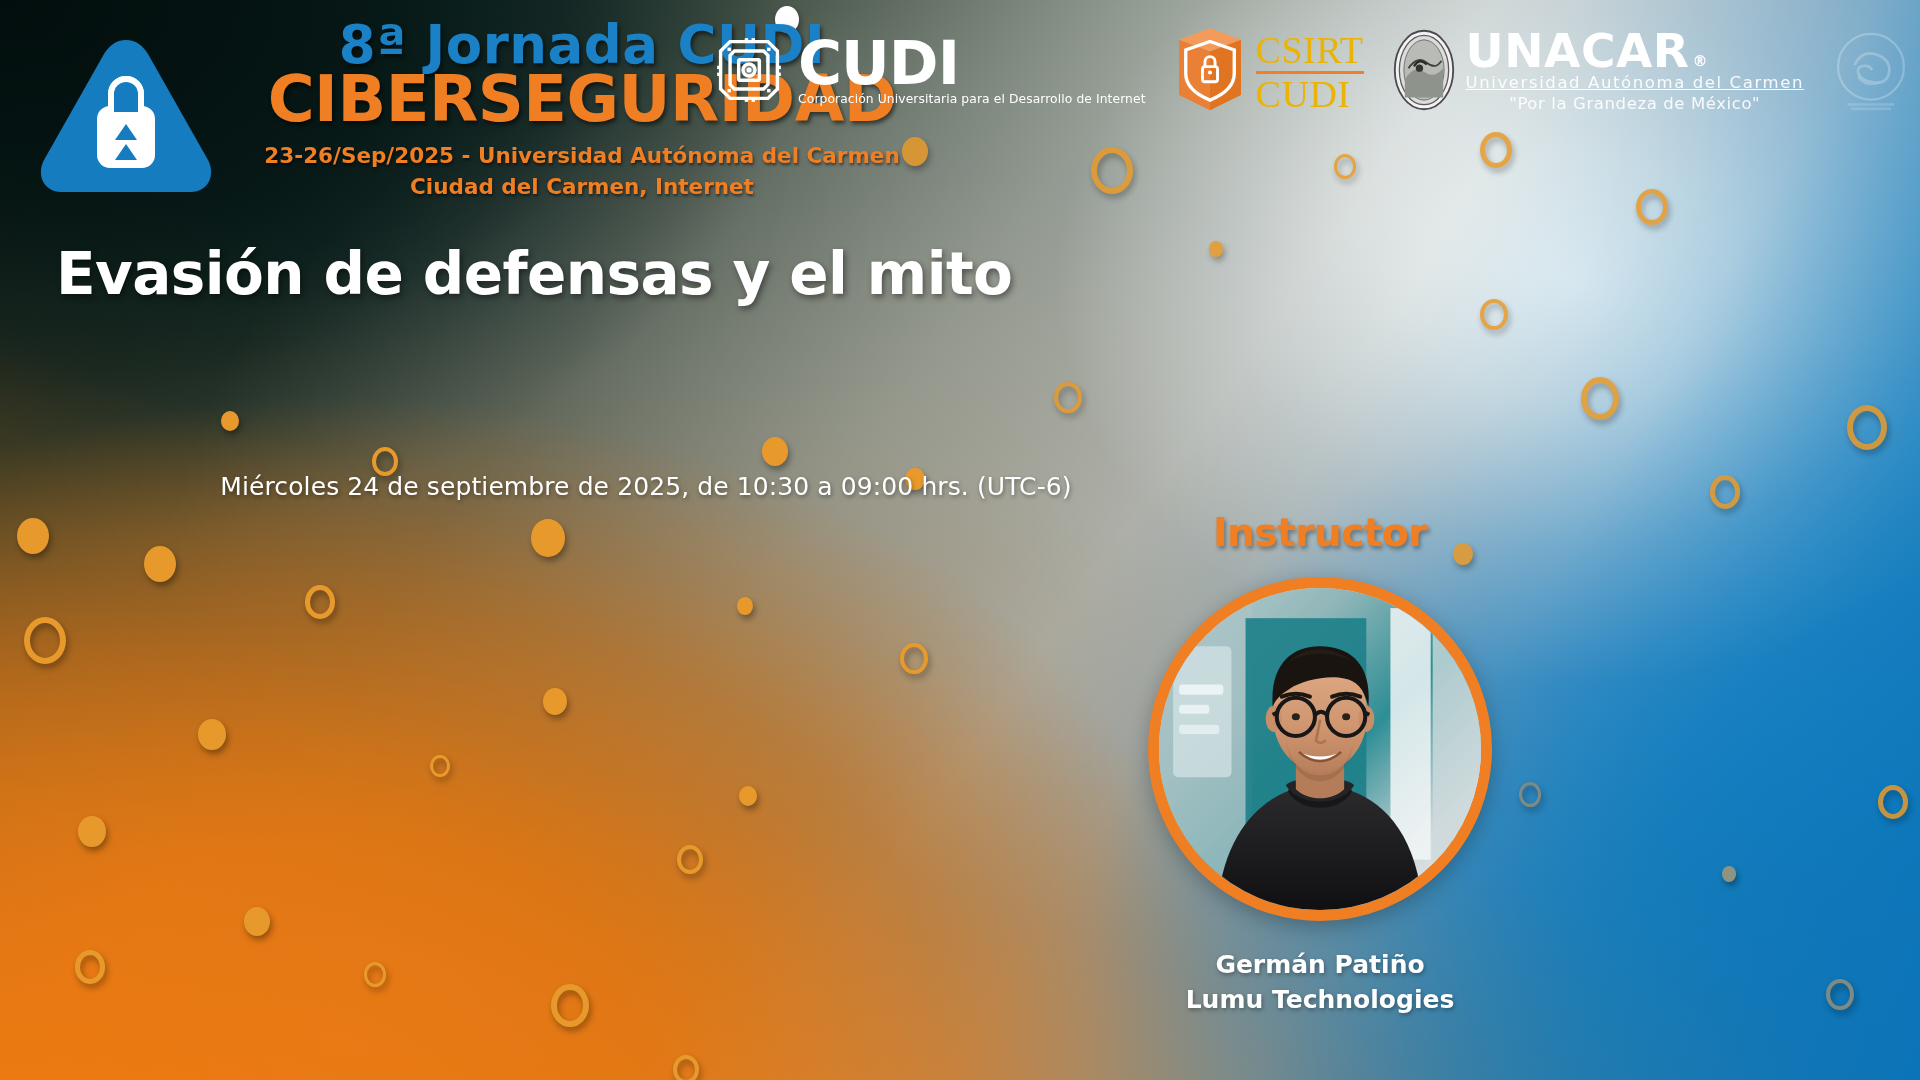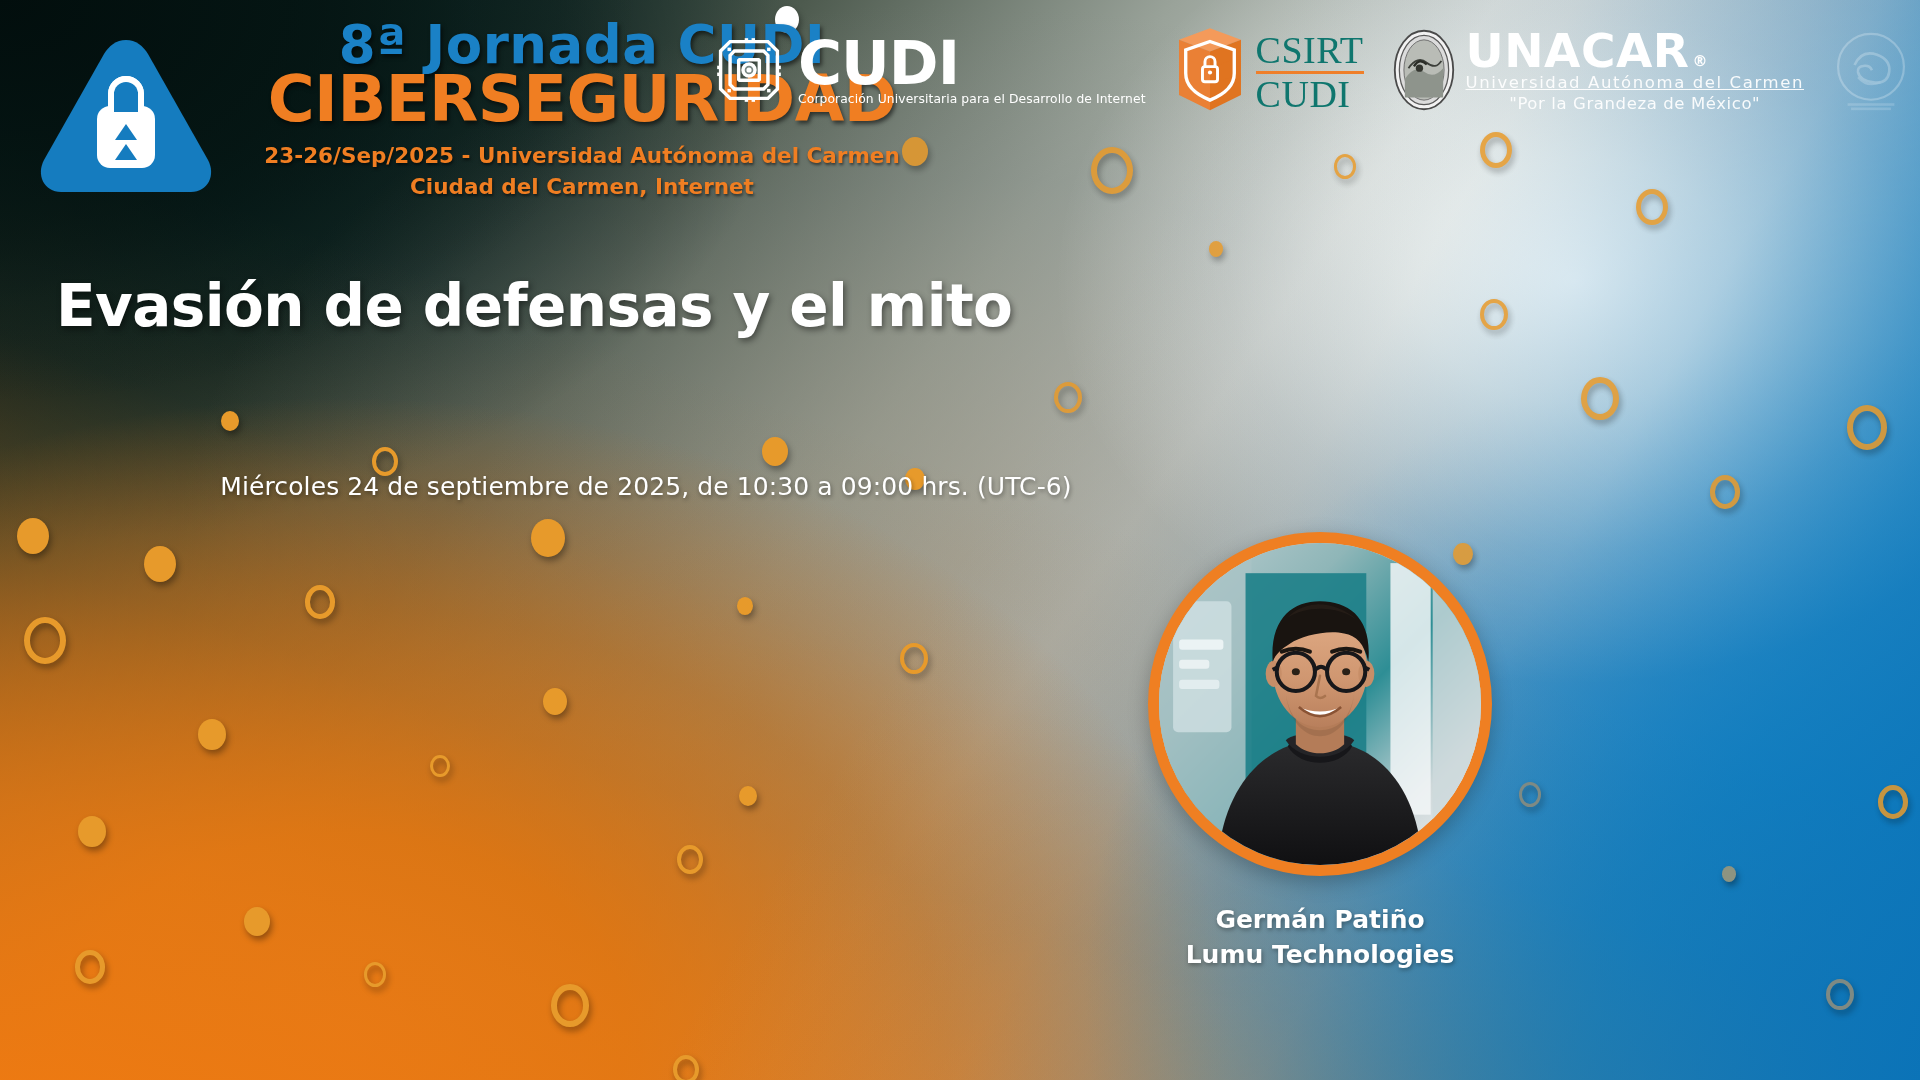--- a/index.html
+++ b/index.html
@@ -124,21 +124,21 @@
     font-family:"DejaVu Sans", sans-serif;
     font-size:12.3px; color:#ffffff; letter-spacing:.1px; white-space:nowrap;
     margin-top:3px;
   }
 
   
   #logo-csirt { gap:10px; }
   #logo-csirt .csirt-words { line-height:1; }
   #logo-csirt .csirt-top, #logo-csirt .csirt-bot {
     font-family:"Liberation Serif", serif;
-    font-size:38px; color:#0f766e; letter-spacing:.5px; line-height:1.02;
+    font-size:38px; color:#eab308; letter-spacing:.5px; line-height:1.02;
   }
   #logo-csirt .csirt-rule { height:3px; background:#ef7f2a; margin:1px 0 1px 0; }
 
   
   #logo-unacar { gap:10px; }
   #logo-unacar .unacar-word {
     font-family:"DejaVu Sans", sans-serif;
     font-weight:bold; font-size:47px; color:#ffffff; letter-spacing:.5px; line-height:.94;
     display:flex; align-items:flex-end;
   }
@@ -164,21 +164,20 @@
   }
   .title-line {
     font-family:"DejaVu Sans", sans-serif;
     font-weight:bold;
     font-size:58px;
     color:#ffffff;
     line-height:1.32;
     letter-spacing:-0.6px;
     text-shadow:2px 3px 6px rgba(0,0,0,.45);
     white-space:nowrap;
-    margin-top:32px;
   }
 
   #datetime {
     position:absolute; left:56px; top:472px; width:1180px;
     text-align:center;
     font-family:"DejaVu Sans", sans-serif;
     font-size:25px;
     font-weight:500;
     color:#ffffff;
     letter-spacing:.1px;
@@ -381,20 +380,21 @@
     </div>
   </div>
 
   <div id="title-block">
     <div class="title-line">Evasión de defensas y el mito</div>
   </div>
 
   <div id="datetime">Miércoles 24 de septiembre de 2025, de 10:30 a 09:00 hrs. (UTC-6)</div>
 
   <div id="instructor-panel">
+    <div id="instructor-heading">Instructor</div>
 
     <div id="portrait-wrap">
       <svg id="portrait" viewBox="0 0 320 320" preserveAspectRatio="xMidYMid slice">
         <defs>
           <linearGradient id="bgRoom" x1="0" y1="0" x2="1" y2="1">
             <stop offset="0%" stop-color="#bfcfd2"></stop>
             <stop offset="30%" stop-color="#8fb6b8"></stop>
             <stop offset="55%" stop-color="#2e8e95"></stop>
             <stop offset="80%" stop-color="#cfd8da"></stop>
             <stop offset="100%" stop-color="#eef2f3"></stop>

